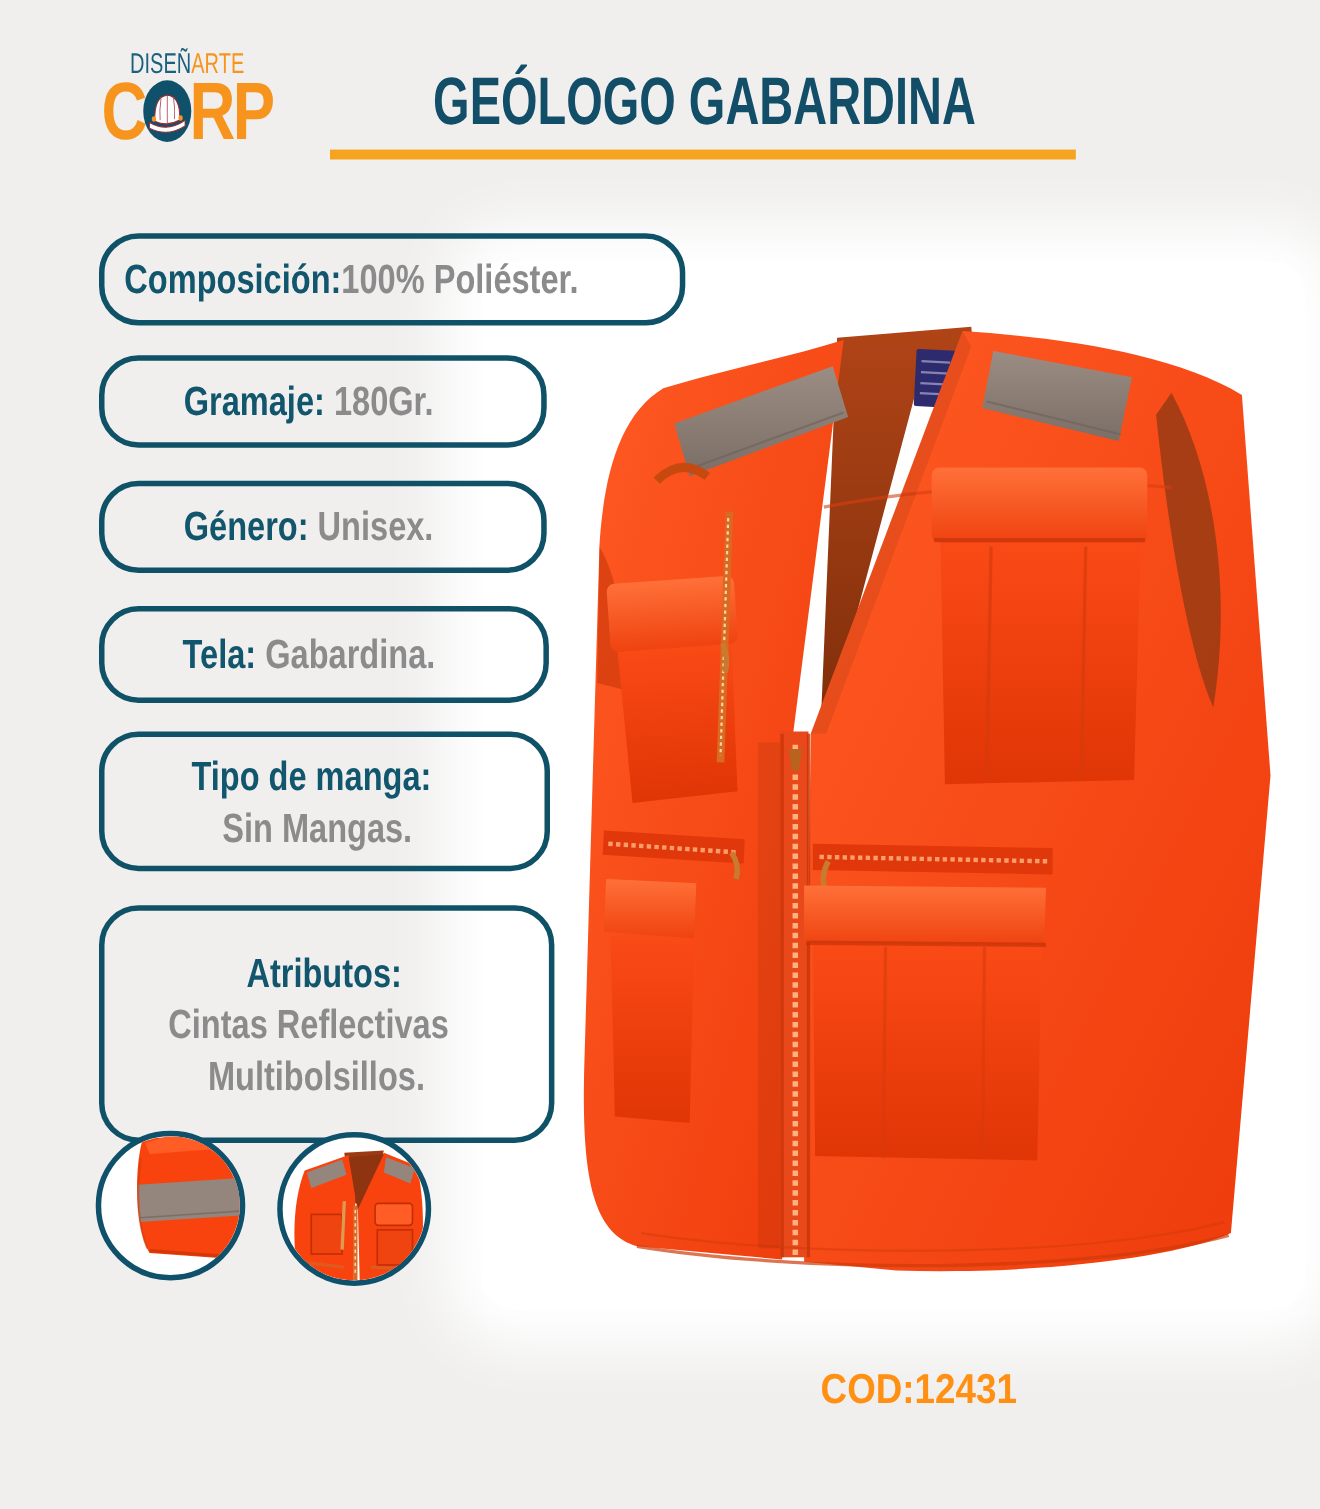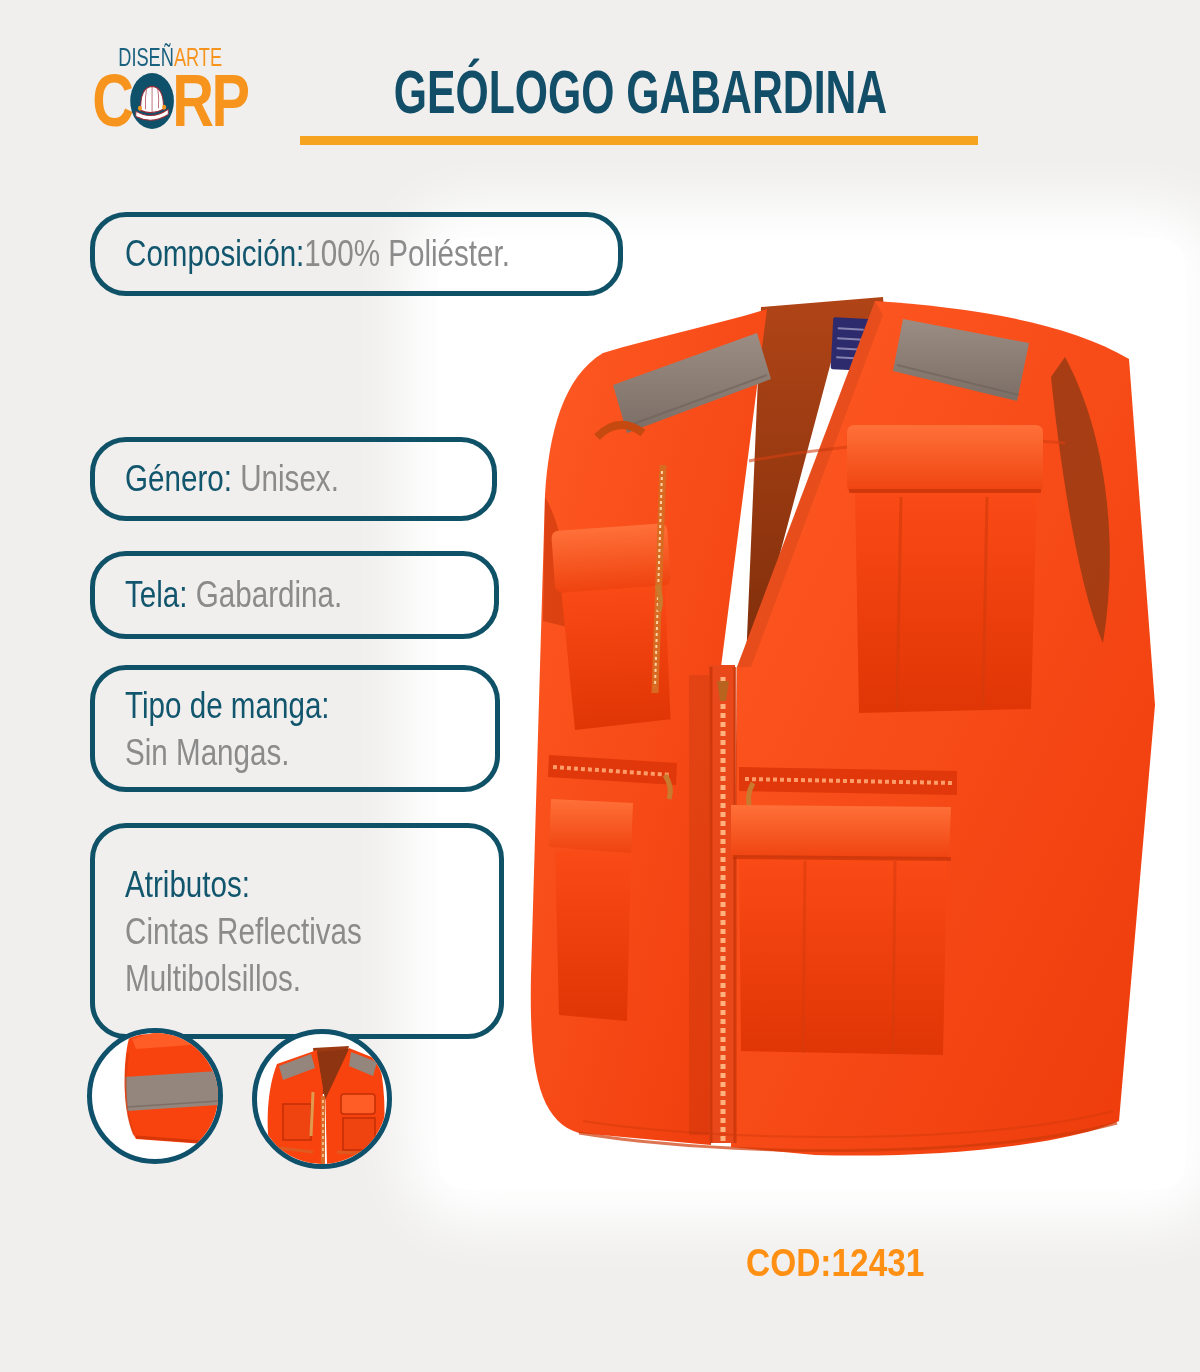--- a/index.html
+++ b/index.html
@@ -24,21 +24,21 @@
          font-weight:bold;font-size:61px;line-height:93px;color:#134e68;margin:0;}
   .title-underline{position:absolute;left:300px;top:136px;width:678px;height:9px;background:#f6a41f;}
 
   
   .backdrop{position:absolute;left:438px;top:238px;width:748px;height:952px;background:#ffffff;
             border-radius:28px;box-shadow:0 0 55px 35px #ffffff;}
 
   
   .pill{position:absolute;left:90px;border:5px solid #0f5166;border-radius:36px;
         box-sizing:border-box;display:flex;flex-direction:column;justify-content:center;
-        padding-left:30px;font-weight:normal;font-size:37px;z-index:5;}
+        padding-left:30px;font-weight:bold;font-size:37px;z-index:5;align-items:center;}
   .pill .lbl{color:#12566e;}
   .pill .val{color:#8b8b8b;}
   .p1{top:212px;width:533px;height:84px;}
   .p2{top:323px;width:407px;height:84px;}
   .p3{top:437px;width:407px;height:84px;}
   .p4{top:551px;width:409px;height:88px;}
   .p5{top:665px;width:410px;height:127px;line-height:47px;}
   .p6{top:823px;width:414px;height:216px;line-height:47px;}
 
   
@@ -166,20 +166,23 @@
 
     <path d="M74,848 C220,872 480,874 612,838" stroke="#cf3a0a" stroke-width="3" fill="none" opacity=".7"></path>
     <path d="M78,836 C220,858 478,860 608,826" stroke="#cf3a0a" stroke-width="2" fill="none" opacity=".45"></path>
 
     <rect x="184" y="390" width="20" height="460" fill="#000000" opacity=".07"></rect>
     <path d="M370,16 L232,382 L246,382 L378,30 Z" fill="#000000" opacity=".08"></path>
   </svg>
 
   <div class="pill p1">
     <span class="cond"><span class="lbl">Composición:</span><span class="val">100% Poliéster.</span></span>
+  </div>
+  <div class="pill p2">
+    <span class="cond"><span class="lbl">Gramaje: </span><span class="val">180Gr.</span></span>
   </div>
   <div class="pill p3">
     <span class="cond"><span class="lbl">Género: </span><span class="val">Unisex.</span></span>
   </div>
   <div class="pill p5">
     <span class="cond"><span class="lbl">Tipo de manga:</span></span>
     <span class="cond"><span class="val">Sin Mangas.</span></span>
   </div>
   <div class="pill p4">
     <span class="cond"><span class="lbl">Tela: </span><span class="val">Gabardina.</span></span>

